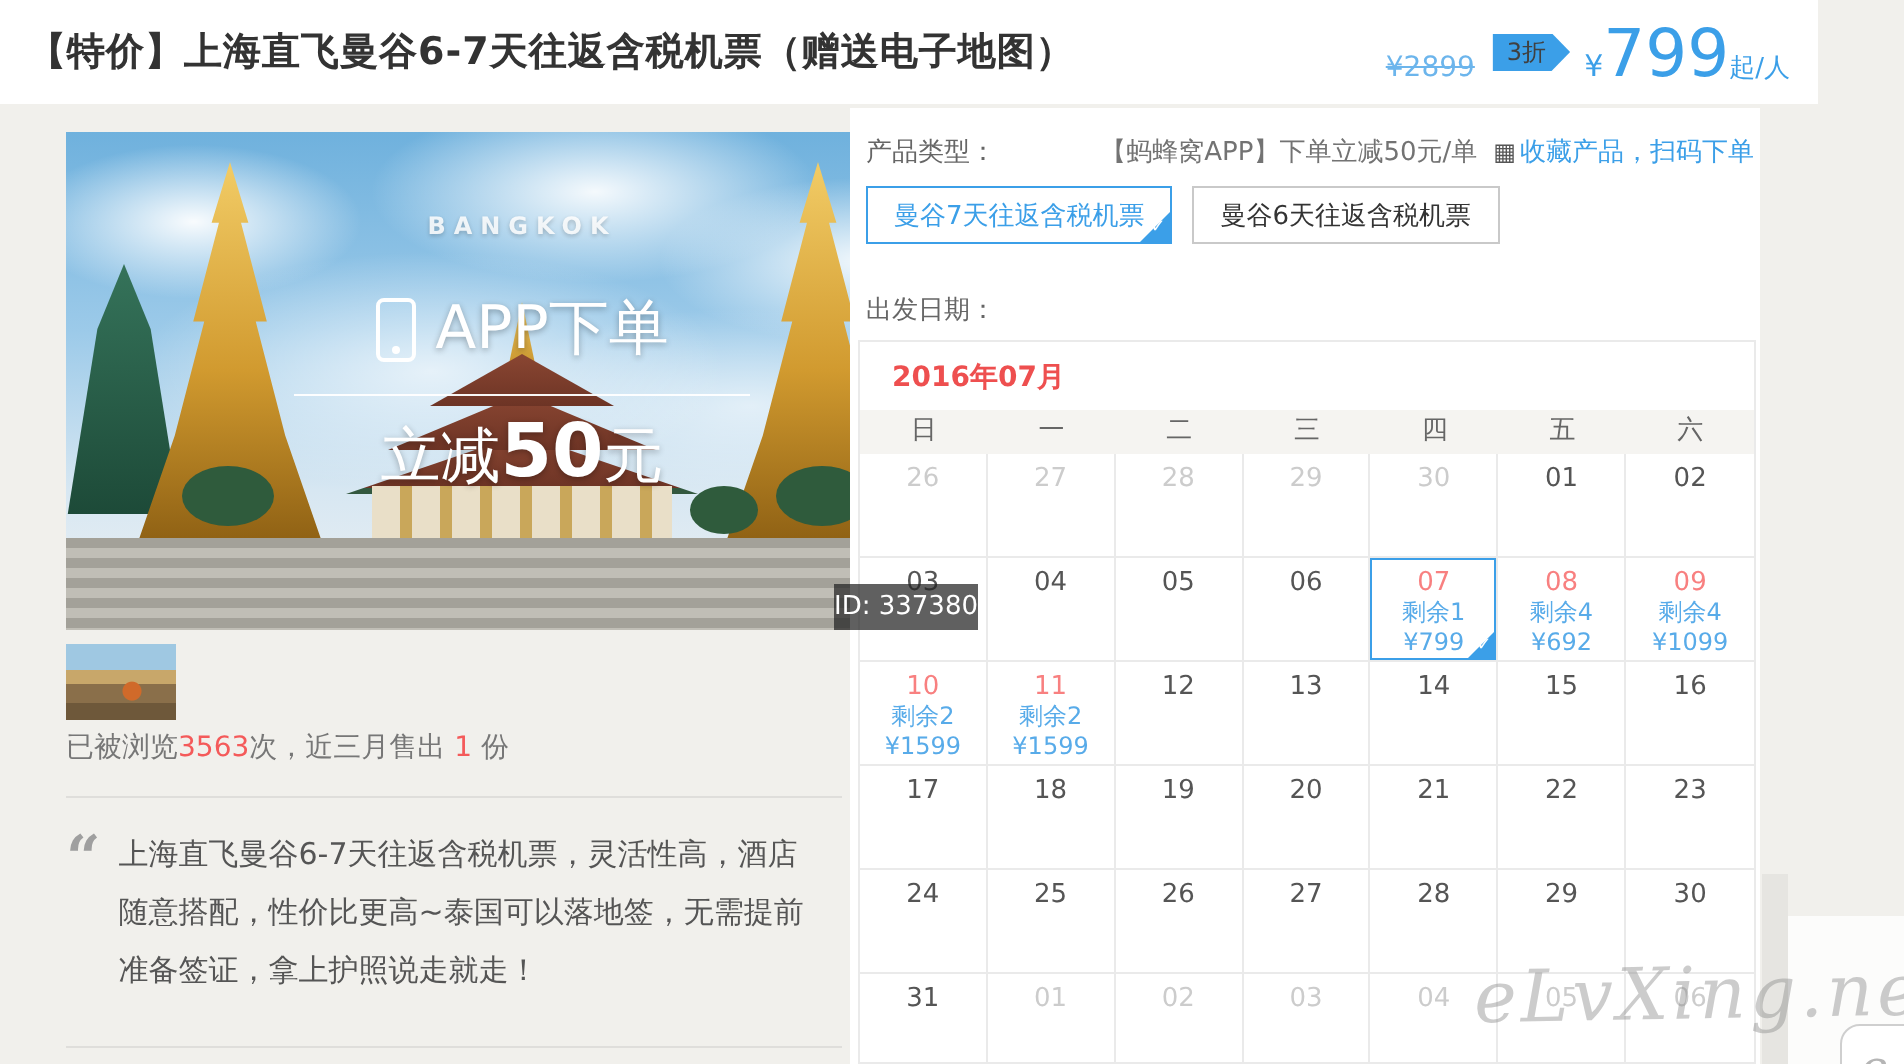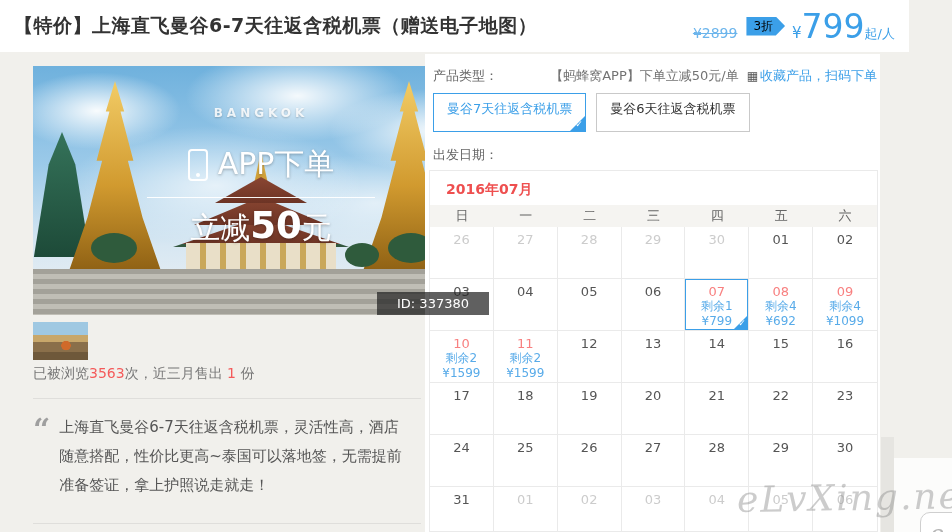--- a/index.html
+++ b/index.html
@@ -13,21 +13,21 @@
 
   
   .header {
     position:absolute; top:0; left:0; width:909px; height:52px;
     background:#fff; display:flex; align-items:center; padding:0 14px;
   }
   .title { font-size:19px; font-weight:bold; color:#333; letter-spacing:.5px; }
   .price-cluster { margin-left:auto; display:flex; align-items:baseline; color:#3b9fe8; white-space:nowrap; }
   .old-price { font-size:14px; color:#6cb5ec; text-decoration:line-through; margin-right:9px; }
   .badge {
-    align-self:center; background:#3b9fe8; color:#000000; font-size:12px;
+    align-self:center; background:#3b9fe8; color:#404040; font-size:12px;
     height:19px; line-height:19px; padding:0 12px 0 7px; margin-right:7px;
     clip-path:polygon(0 0,76% 0,100% 50%,76% 100%,0 100%);
   }
   .yen { font-size:15px; }
   .big-price { font-size:33px; line-height:1; }
   .price-suffix { font-size:13px; }
 
   
   .main-image {
     position:absolute; left:33px; top:66px; width:456px; height:249px;
@@ -74,21 +74,21 @@
     text-shadow:0 1px 2px rgba(0,0,0,.2); }
   .app-row { margin-top:24px; display:flex; align-items:center; gap:10px;
     font-size:30px; text-shadow:0 1px 3px rgba(0,0,0,.3); }
   .phone-icon { width:20px; height:32px; border:2px solid #fff; border-radius:4px; position:relative; }
   .phone-icon::after { content:""; position:absolute; left:50%; bottom:2px; width:4px; height:4px;
     border-radius:50%; background:#fff; transform:translateX(-50%); }
   .overlay-line { width:228px; height:1px; background:rgba(255,255,255,.95); margin-top:12px; }
   .discount-row { margin-top:6px; font-size:30px; text-shadow:0 1px 3px rgba(0,0,0,.3); }
   .discount-row b { font-size:37px; }
   .img-id { position:absolute; right:0; bottom:0; z-index:6; background:rgba(35,35,35,.72);
-    color:#fff; font-size:13px; padding:4px 20px; }
+    color:#fff; font-size:13px; padding:4px 0; }
 
   .thumb {
     position:absolute; left:33px; top:322px; width:55px; height:38px; cursor:pointer;
     background:
       radial-gradient(circle 5px at 60% 62%, #d06a2a 90%, transparent),
       linear-gradient(180deg,#9fc8e2 0 34%,#c8a76a 34% 52%,#8a6f4a 52% 78%,#6e583a 78% 100%);
   }
   .views { position:absolute; left:33px; top:365px; font-size:14px; color:#777; }
   .views .hot { color:#f45a5a; }
   .divider { position:absolute; left:33px; width:388px; height:1px; background:#dfdedb; }
@@ -102,21 +102,21 @@
   .right-panel { position:absolute; left:425px; top:54px; width:455px; height:478px; background:#fff; }
   .type-label,.depart-label { position:absolute; left:8px; font-size:13px; color:#666; }
   .type-label { top:13px; }
   .depart-label { top:92px; }
   .promo { position:absolute; right:3px; top:13px; font-size:13px; white-space:nowrap; }
   .promo .red { color:#737373;text-align:center; }
   .promo .qr { color:#555; font-size:12px; margin:0 2px 0 8px; }
   .promo .blue { color:#3b9fe8; cursor:pointer; }
 
   .options { position:absolute; left:8px; top:39px; display:flex; gap:10px; }
-  .opt-btn { position:relative; height:39px; line-height:29px; padding:0 13px; font-size:13px;
+  .opt-btn { position:relative; height:29px; line-height:29px; padding:0 13px; font-size:13px;
     border:1px solid #c9c9c9; background:#fff; color:#333; cursor:pointer; overflow:hidden; }
   .opt-btn.selected { border-color:#3b9fe8; color:#3b9fe8; }
   .corner-check { position:absolute; right:0; bottom:0; width:0; height:0;
     border-left:15px solid transparent; border-bottom:15px solid #3b9fe8; }
   .corner-check span { position:absolute; left:-10px; top:4px; font-size:9px; color:#fff; line-height:1; }
 
   .calendar { position:absolute; left:4px; top:116px; width:449px; height:362px;
     border:1px solid #eaeaea; background:#fff; overflow:hidden; }
   .cal-month { height:34px; line-height:36px; padding-left:16px; font-size:14px; font-weight:bold; color:#ee4f4f; }
   .cal-weekdays { display:grid; grid-template-columns:repeat(7,1fr); background:#f5f4f1;

